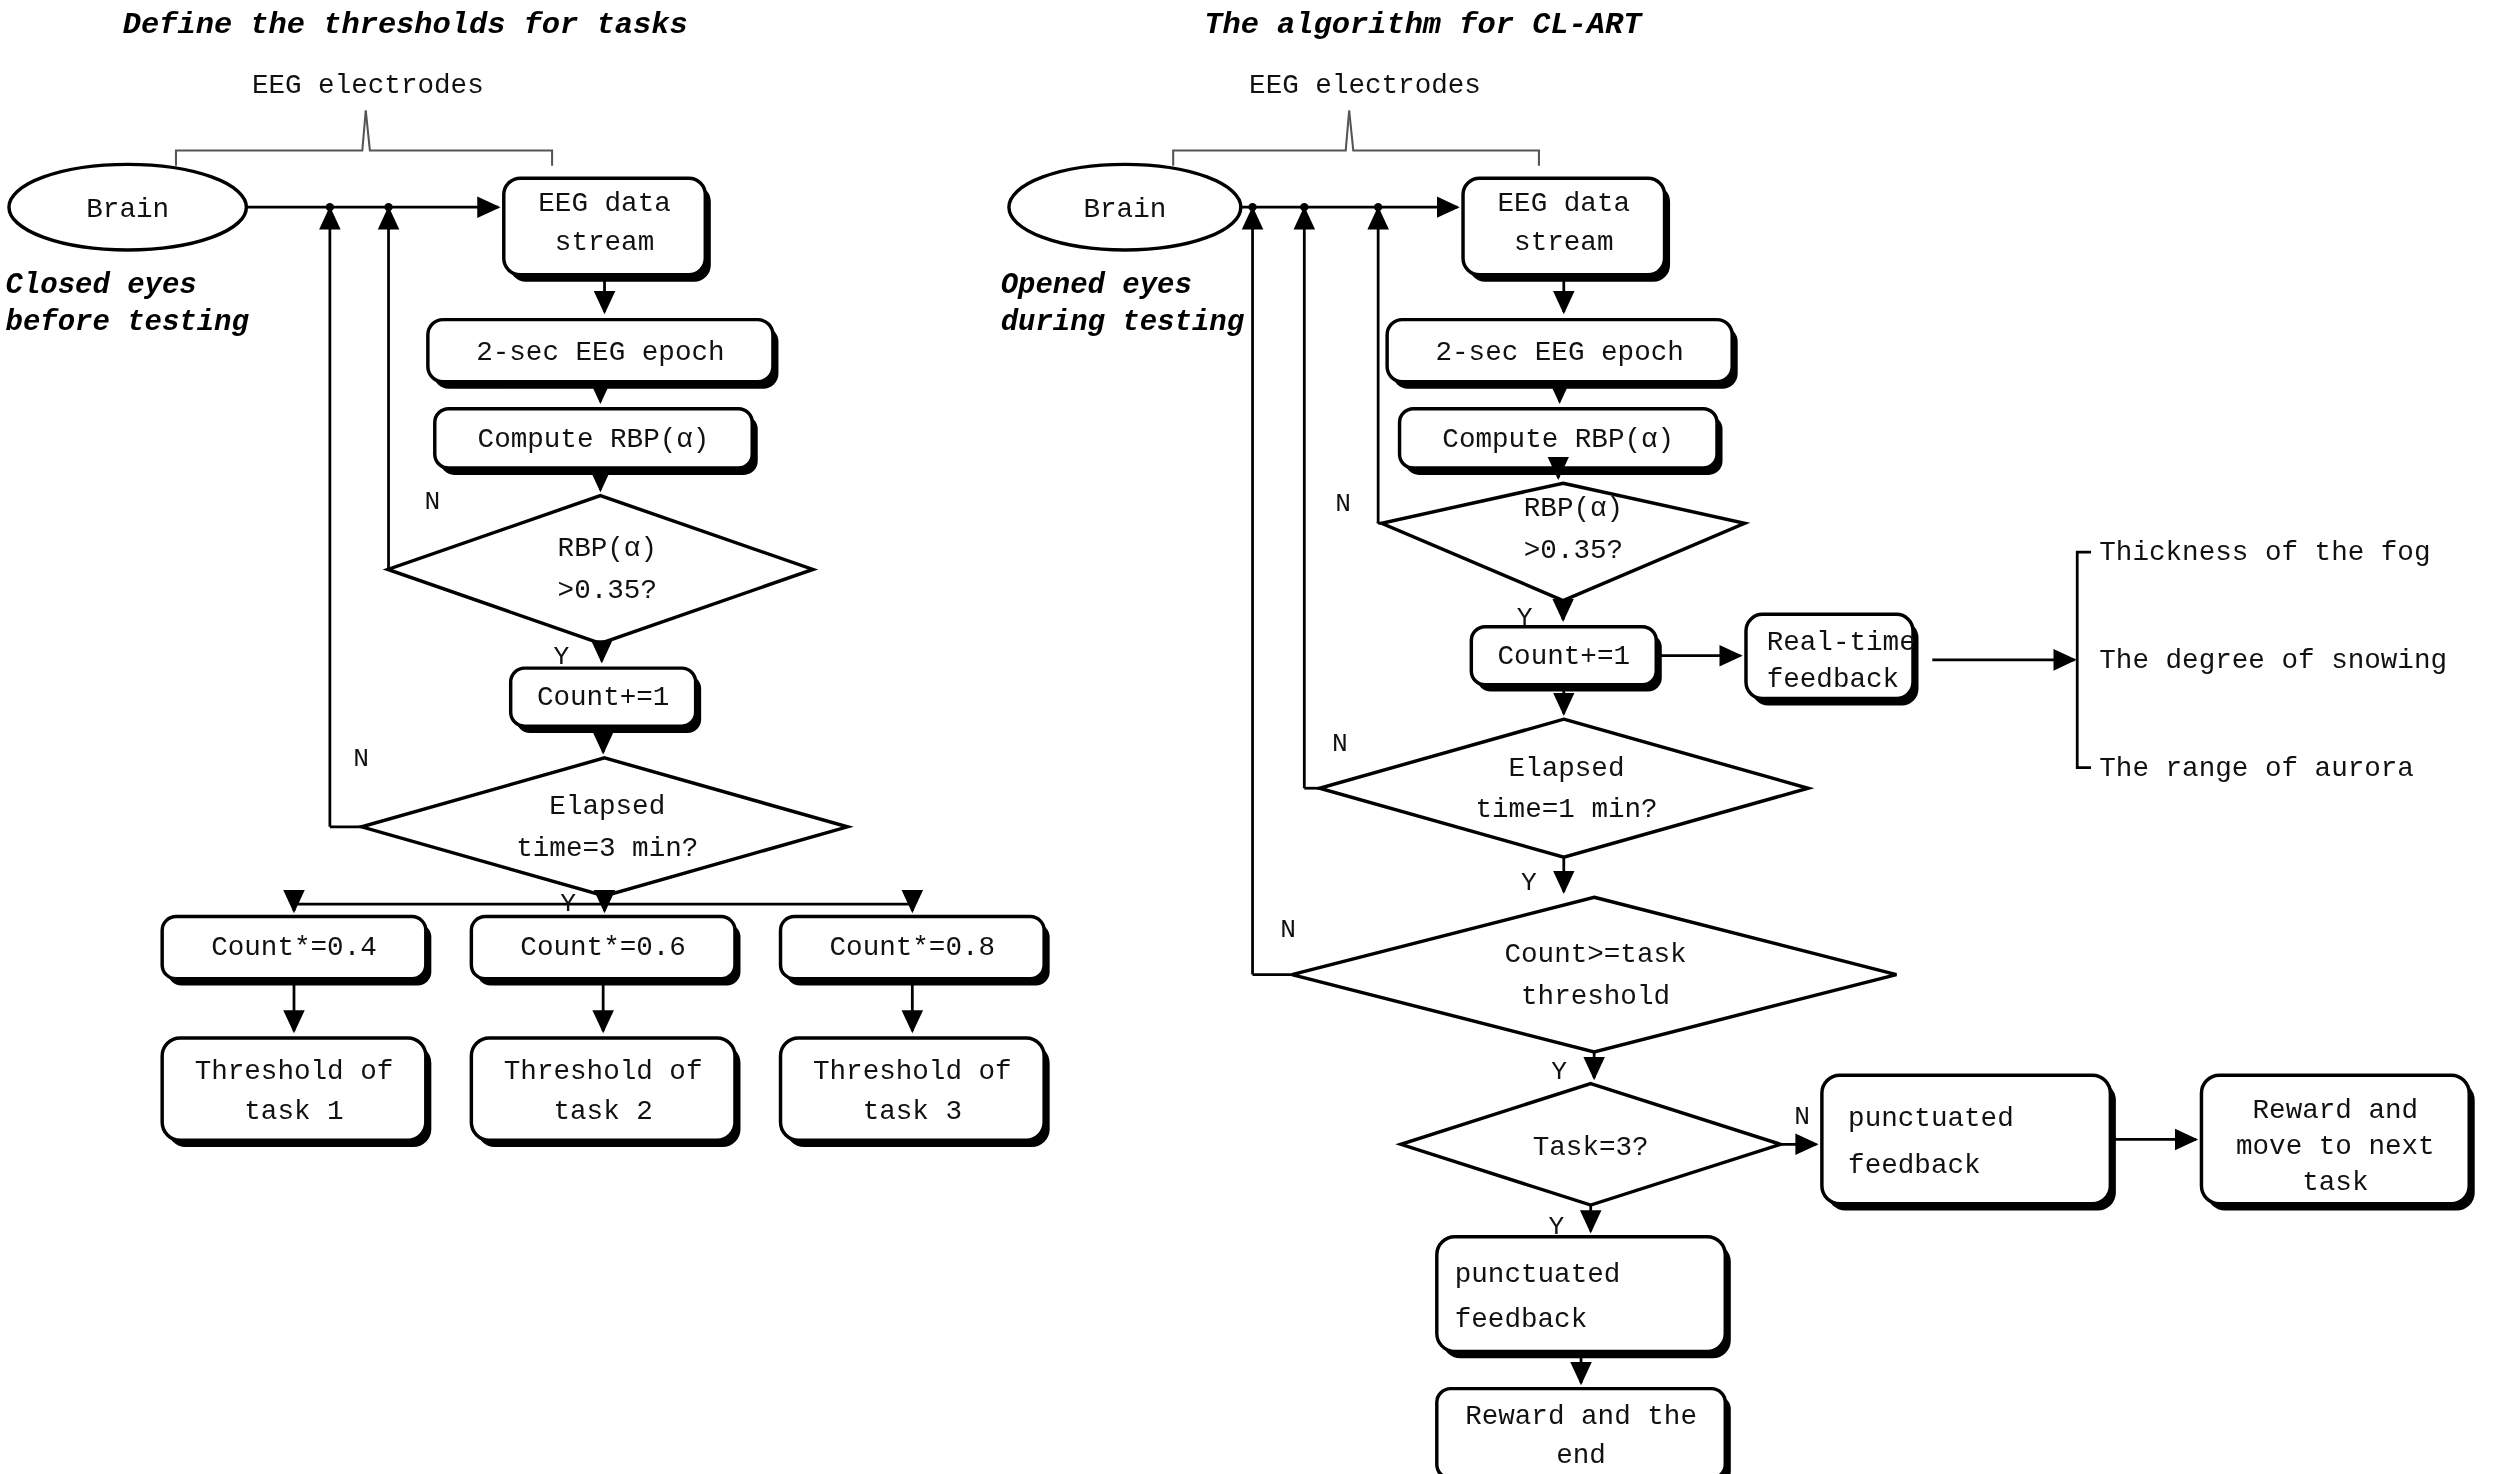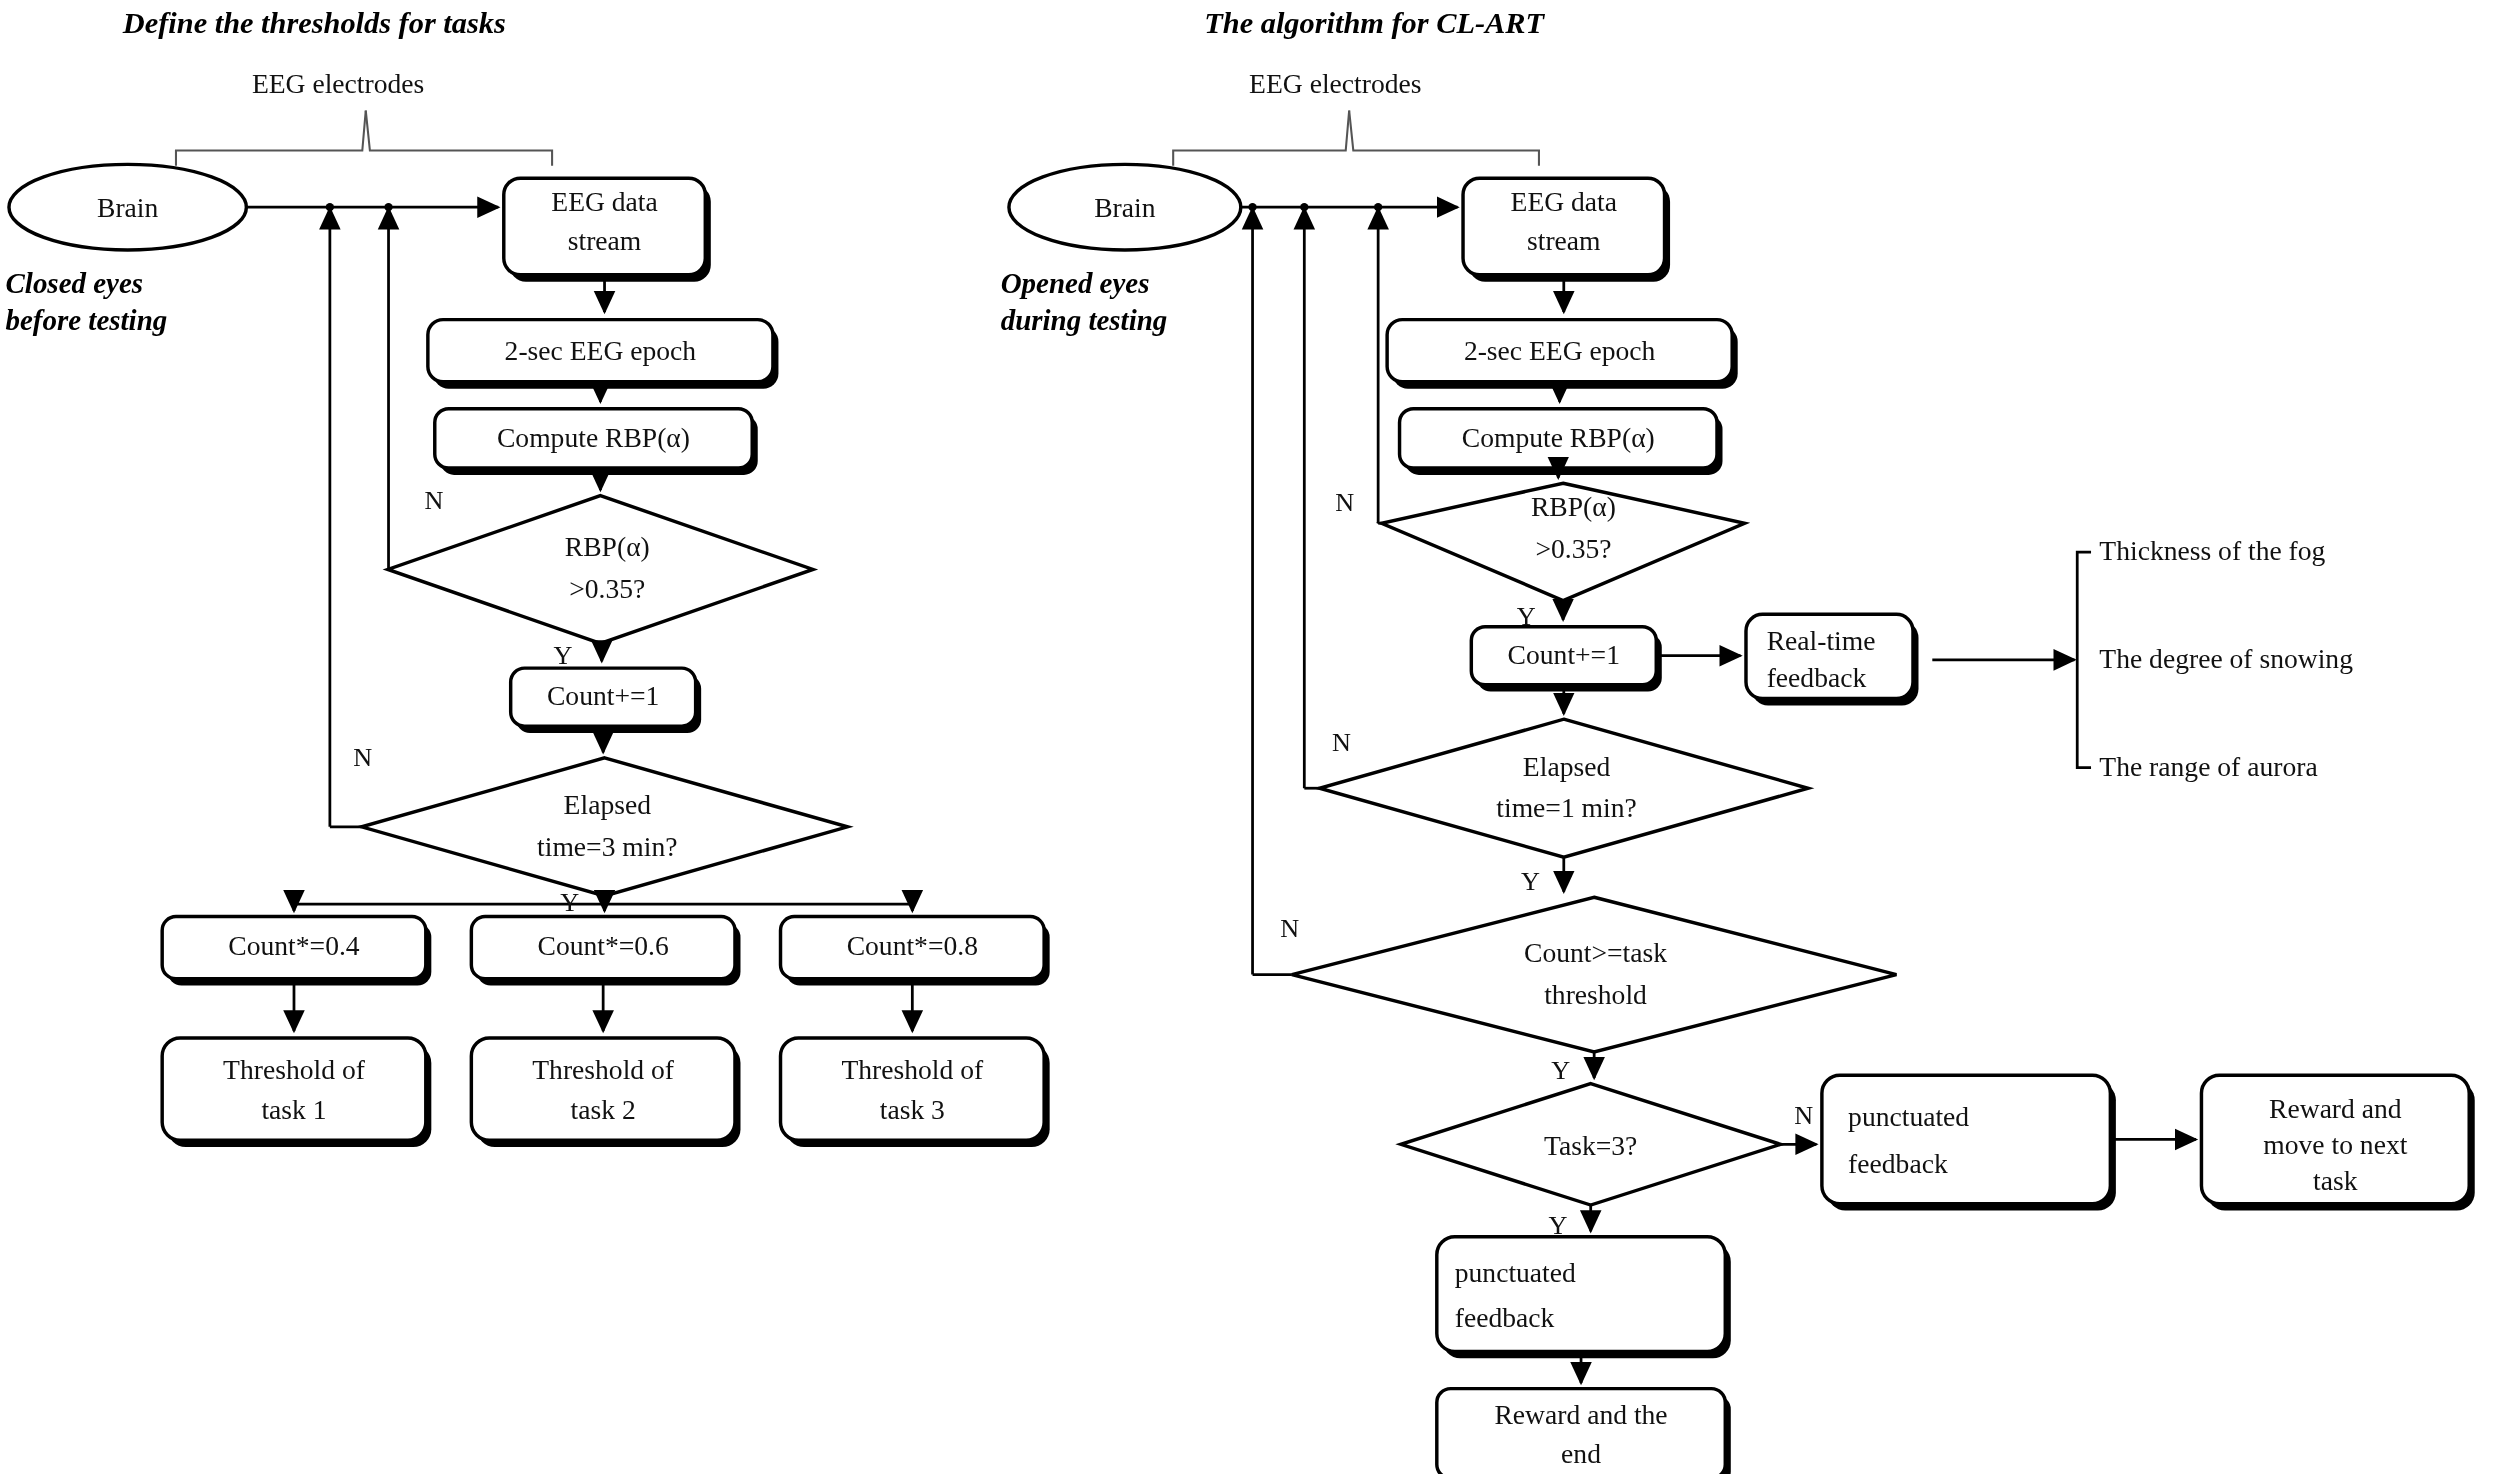--- a/index.html
+++ b/index.html
@@ -1,17 +1,17 @@
 <!DOCTYPE html>
 <html style="font-size:11px"><head>
 <meta charset="utf-8">
 <style>
   html,body{margin:0;padding:0;background:#ffffff;}
   #root{position:relative;width:2088px;height:1475px;background:#ffffff;
-        font-family:Liberation Serif, serif;}
+        font-family:Liberation Mono, monospace;}
   svg{position:absolute;top:0;left:0;width:2512px;height:1475px;overflow:visible;}
   .ttl{font-style:italic;font-weight:bold;font-size:44px;fill:#000;}
   .sub{font-style:italic;font-weight:bold;font-size:42px;fill:#000;}
   .lbl{font-size:40px;fill:#111;}
   .node{font-size:40px;fill:#111;}
   .yn{font-size:38px;fill:#111;}
   .shp{fill:#ffffff;stroke:#000000;stroke-width:5;}
   .ln{stroke:#000000;stroke-width:4;fill:none;}
   .brace{stroke:#555555;stroke-width:3;fill:none;}
   .shadow{fill:#000000;}

